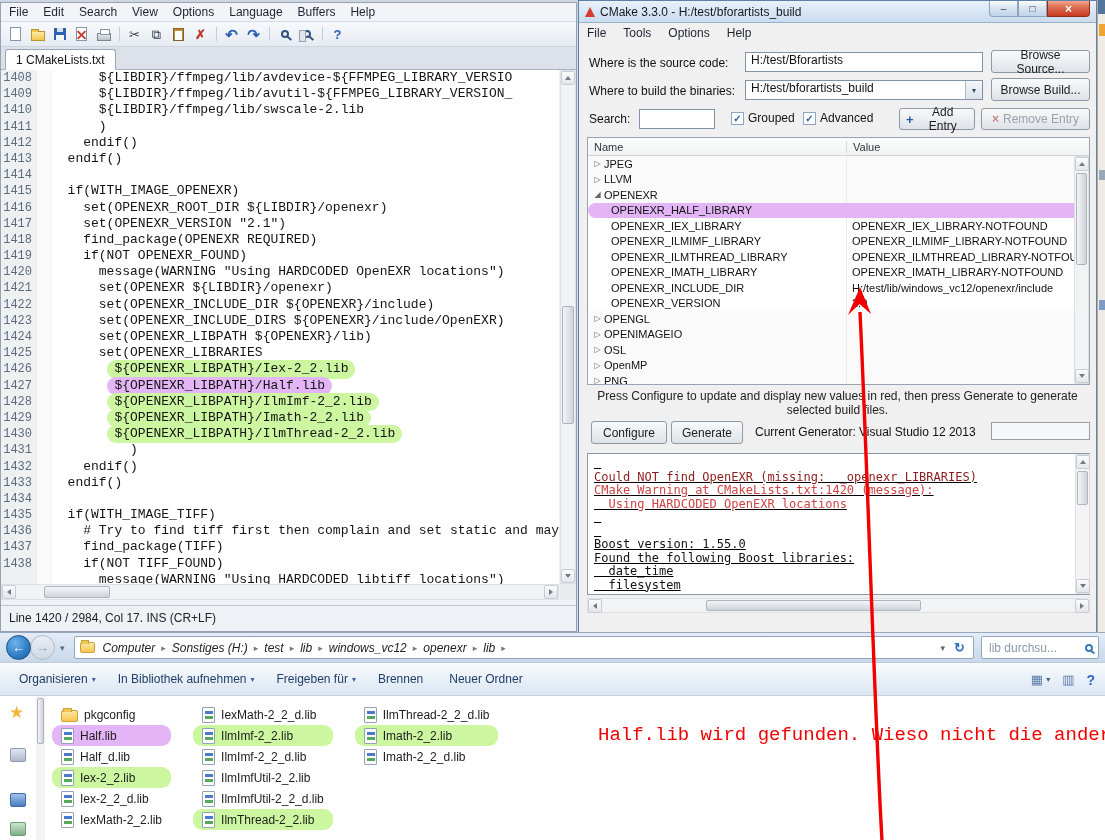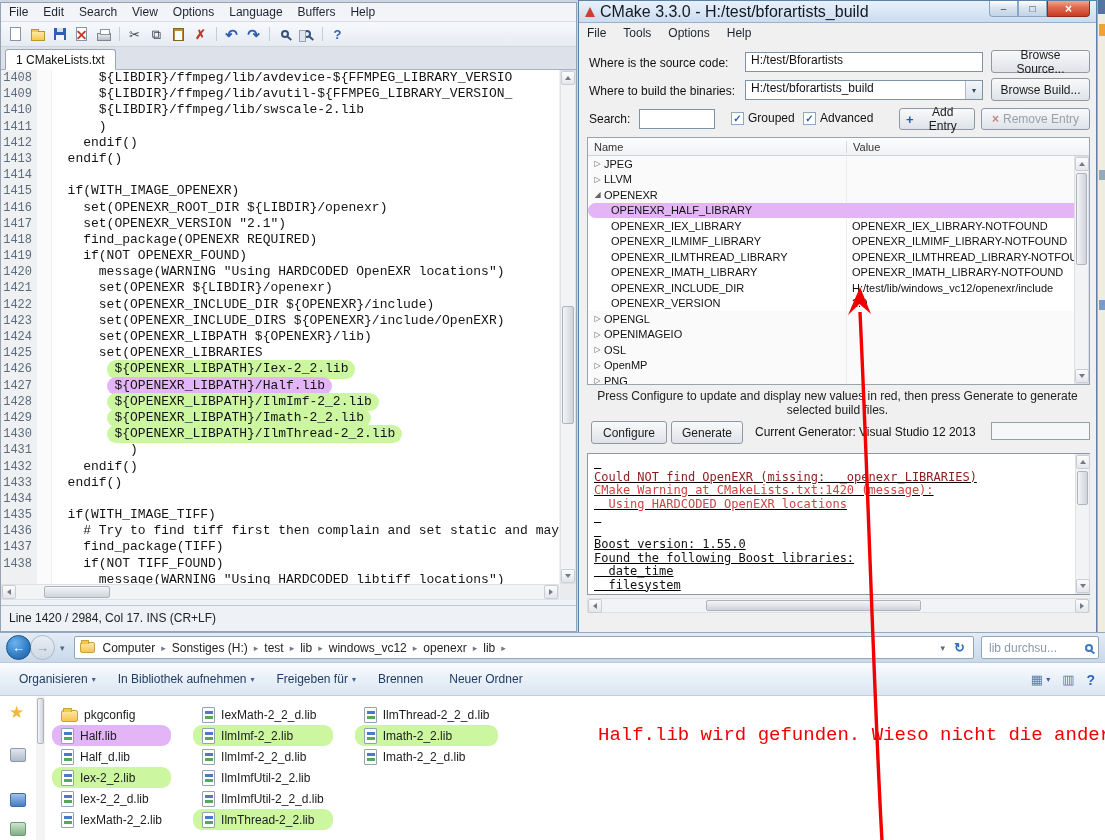--- a/index.html
+++ b/index.html
@@ -67,21 +67,21 @@
   .tb-paste .ic{width:11px;height:13px;background:#b98a3e;border:1px solid #84622a;position:relative;}
   .tb-paste .ic::before{content:"";position:absolute;left:1px;top:2px;width:7px;height:9px;background:#fefefe;}
   .tb-mag .ic,.tb-mag2 .ic{width:8px;height:8px;border:2px solid #33527e;border-radius:50%;position:relative;}
   .tb-mag .ic::after,.tb-mag2 .ic::after{content:"";position:absolute;width:6px;height:2px;background:#33527e;right:-5px;bottom:-3px;transform:rotate(40deg);}
   .tb-mag2 .ic::before{content:"";position:absolute;left:-6px;top:-2px;width:5px;height:10px;background:#dfe6ee;border:1px solid #97a2b0;}
 
   
   .cmake{position:absolute;left:578px;top:0;width:519px;height:633px;background:#f0f0f0;border:1px solid #5d82a8;}
   .c-title{position:absolute;left:0;top:0;right:0;height:22px;background:linear-gradient(#e8f1fb,#cadcf0);border-bottom:1px solid #9ab0c8;display:flex;align-items:center;padding-left:6px;gap:5px;}
   .c-logo{width:0;height:0;border-left:5px solid transparent;border-right:5px solid transparent;border-bottom:10px solid #d23b2f;}
-  .c-titletext{font-size:16px;color:#14181f;}
+  .c-titletext{font-size:12px;color:#14181f;}
   .winbtns{position:absolute;top:0;right:6px;display:flex;}
   .wbtn{width:29px;height:16px;background:linear-gradient(#fdfeff,#d9e4f0 45%,#c2d4e8);border:1px solid #8ba4bf;border-top:none;display:flex;align-items:center;justify-content:center;font-size:10px;color:#345;}
   .wbtn:first-child{border-radius:0 0 0 4px;}
   .wclose{width:43px;background:linear-gradient(#f2a791,#dd6f54 40%,#c93b22);color:#fff;font-size:12px;font-weight:bold;border-radius:0 0 4px 0;border-color:#8f2c1a;}
   .c-menu{position:absolute;left:0;top:22px;right:0;height:20px;display:flex;align-items:center;gap:17px;padding-left:8px;font-size:12px;color:#1d2430;background:#f0f0f0;}
   .clab{position:absolute;font-size:12px;color:#111;}
   .clab1{left:10px;top:55px;}
   .clab2{left:10px;top:83px;}
   .clab3{left:10px;top:111px;}
   .cfield{position:absolute;background:#fff;border:1px solid #7e93a8;display:flex;align-items:flex-start;}
@@ -133,21 +133,21 @@
   .x-nav{height:31px;display:flex;align-items:center;background:linear-gradient(#e3ecf7,#d4e1ef 55%,#c9d8e9);padding:0 6px;gap:3px;border-top:1px solid #98a8bc;border-bottom:1px solid #bccadb;}
   .navc{width:25px;height:25px;border-radius:50%;display:flex;align-items:center;justify-content:center;font-size:13px;flex:0 0 25px;}
   .navc.back{background:radial-gradient(circle at 35% 30%,#6db3ec,#2f7cc4 60%,#1b5fa0);color:#fff;border:1px solid #1b4f86;margin-right:-4px;z-index:2;}
   .navc.fwd{background:linear-gradient(#e9eef5,#cfd8e4);color:#8e99a8;border:1px solid #aeb9c8;}
   .navdd{font-size:9px;color:#5a6a7e;margin:0 2px;}
   .crumbbar{flex:1;height:23px;background:#fff;border:1px solid #93a5ba;border-radius:2px;display:flex;align-items:center;padding:0 5px;gap:2px;margin:0 4px;}
   .bfold{width:15px;height:11px;background:linear-gradient(#fde9a2,#f5c64e);border:1px solid #caa23c;border-radius:2px;position:relative;margin-right:3px;flex:0 0 15px;}
   .bfold::before{content:"";position:absolute;top:-3px;left:0;width:6px;height:3px;background:#f5c64e;border:1px solid #caa23c;border-bottom:none;}
   .crumbs{display:flex;align-items:center;}
   .crumb{display:flex;align-items:center;font-size:12px;color:#222;}
-  .ctext{padding:0 3px;}
+  .ctext{padding:0 3px;font-style:italic;}
   .csep{font-size:9px;color:#6a7a8a;padding:0 3px;}
   .addrcaret{margin-left:auto;font-size:9px;color:#5a6a7e;padding:0 4px;}
   .refresh{color:#2f6fbe;font-weight:bold;font-size:13px;padding:0 3px;}
   .searchbox{width:118px;height:23px;background:#fff;border:1px solid #93a5ba;border-radius:2px;display:flex;align-items:center;padding:0 5px;flex:0 0 118px;}
   .searchbox input{border:none;outline:none;width:88px;font-size:12px;font-family:inherit;color:#444;background:transparent;}
   .searchbox input::placeholder{color:#8c98a8;}
   .mag{width:8px;height:8px;border:2px solid #3a7ac0;border-radius:50%;position:relative;margin-left:auto;}
   .mag::after{content:"";position:absolute;width:5px;height:2px;background:#3a7ac0;right:-4px;bottom:-3px;transform:rotate(40deg);}
   .x-cmd{position:absolute;top:31px;left:0;right:0;height:33px;background:linear-gradient(#fafcfe,#e9f0f8 50%,#dbe6f2);border-bottom:1px solid #c3d0de;display:flex;align-items:center;padding-left:8px;}
   .cmd{display:flex;align-items:center;gap:4px;color:#1f3d66;font-size:12px;padding:0 11px;height:24px;border-radius:3px;}

